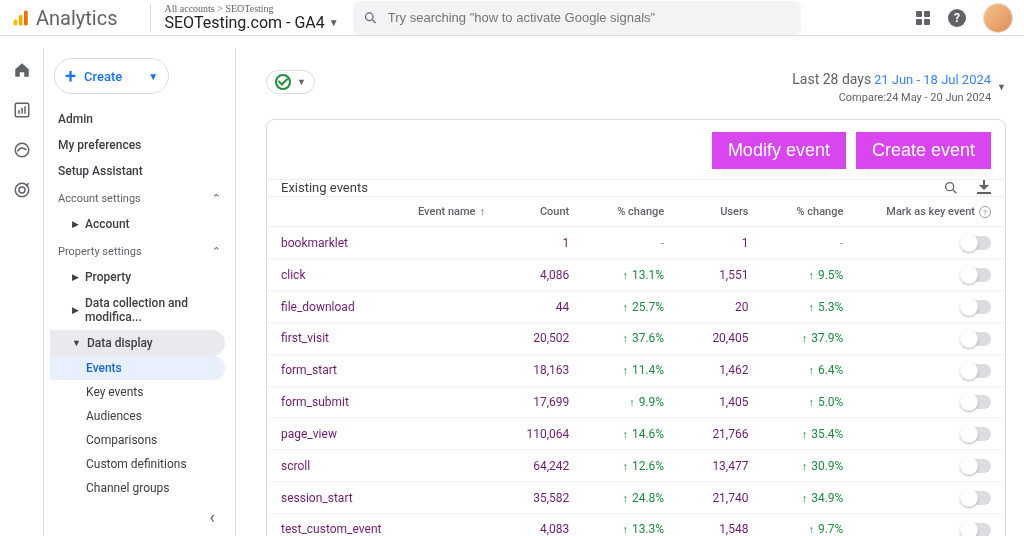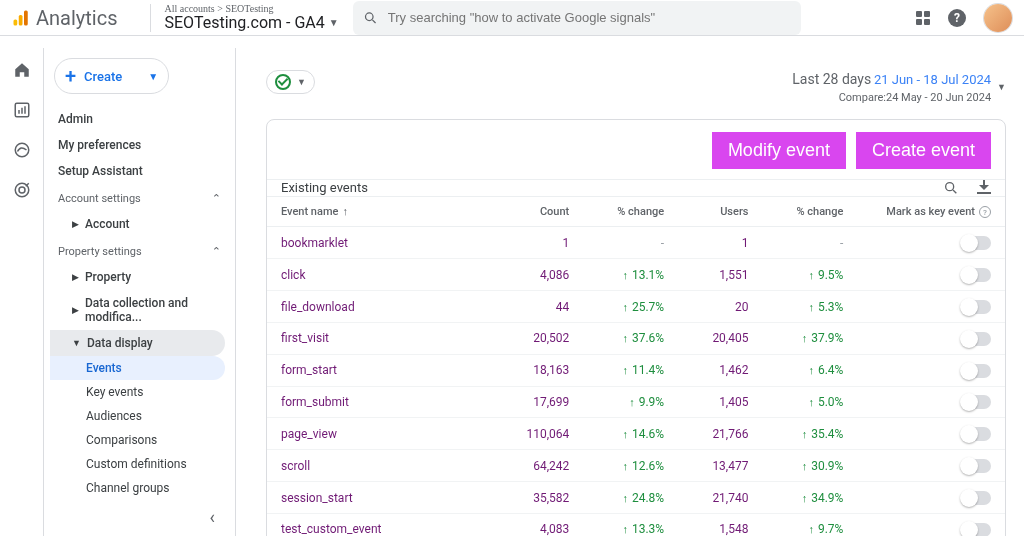--- a/index.html
+++ b/index.html
@@ -52,21 +52,21 @@
   .date-block .range { color: #3b82f6; font-size: 13px; }
   .date-block .label-small { font-size: 14px; }
 
   .panel { border: 1px solid #dadce0; border-radius: 8px; overflow: hidden; margin-top: 6px; }
   .panel-actions { display: flex; justify-content: flex-end; gap: 10px; padding: 12px 14px 10px; }
   .btn-primary { background: #d946ef; color: #fff; border: 0; border-radius: 0; padding: 8px 16px; font-size: 18px; cursor: pointer; font-weight: 500; }
   .panel-subhead { display: flex; align-items: center; justify-content: space-between; padding: 0 14px; border-top: 1px solid #eceff1; }
   .panel-subhead .icons { display: flex; gap: 18px; color: #5f6368; }
 
   table { width: 100%; border-collapse: collapse; }
-  thead th { text-align: left; font-weight: 500; font-size: 11px; color: #5f6368; padding: 8px 14px; border-top: 1px solid #eceff1; border-bottom: 1px solid #eceff1; }
+  thead th { text-align: right; font-weight: 500; font-size: 11px; color: #5f6368; padding: 8px 14px; border-top: 1px solid #eceff1; border-bottom: 1px solid #eceff1; }
   tbody td { padding: 8px 14px; font-size: 12px; color: #701a75; border-bottom: 1px solid #f1f3f4; }
   .col-count, .col-users { text-align: right; width: 80px; }
   .col-change { text-align: right; width: 90px; color: #1e8e3e; }
   .col-key { text-align: right; width: 140px; }
   .col-name { width: 220px; }
   .up-arrow { color: #1e8e3e; font-size: 11px; margin-right: 4px; }
   .dim { color: #9aa0a6; }
 
   .toggle { display: inline-block; width: 30px; height: 14px; background: #dadce0; border-radius: 8px; position: relative; vertical-align: middle; cursor: pointer; }
   .toggle::after { content: ""; position: absolute; left: -1px; top: -2px; width: 18px; height: 18px; background: #fff; border-radius: 50%; box-shadow: 0 1px 2px rgba(0,0,0,.3); }

